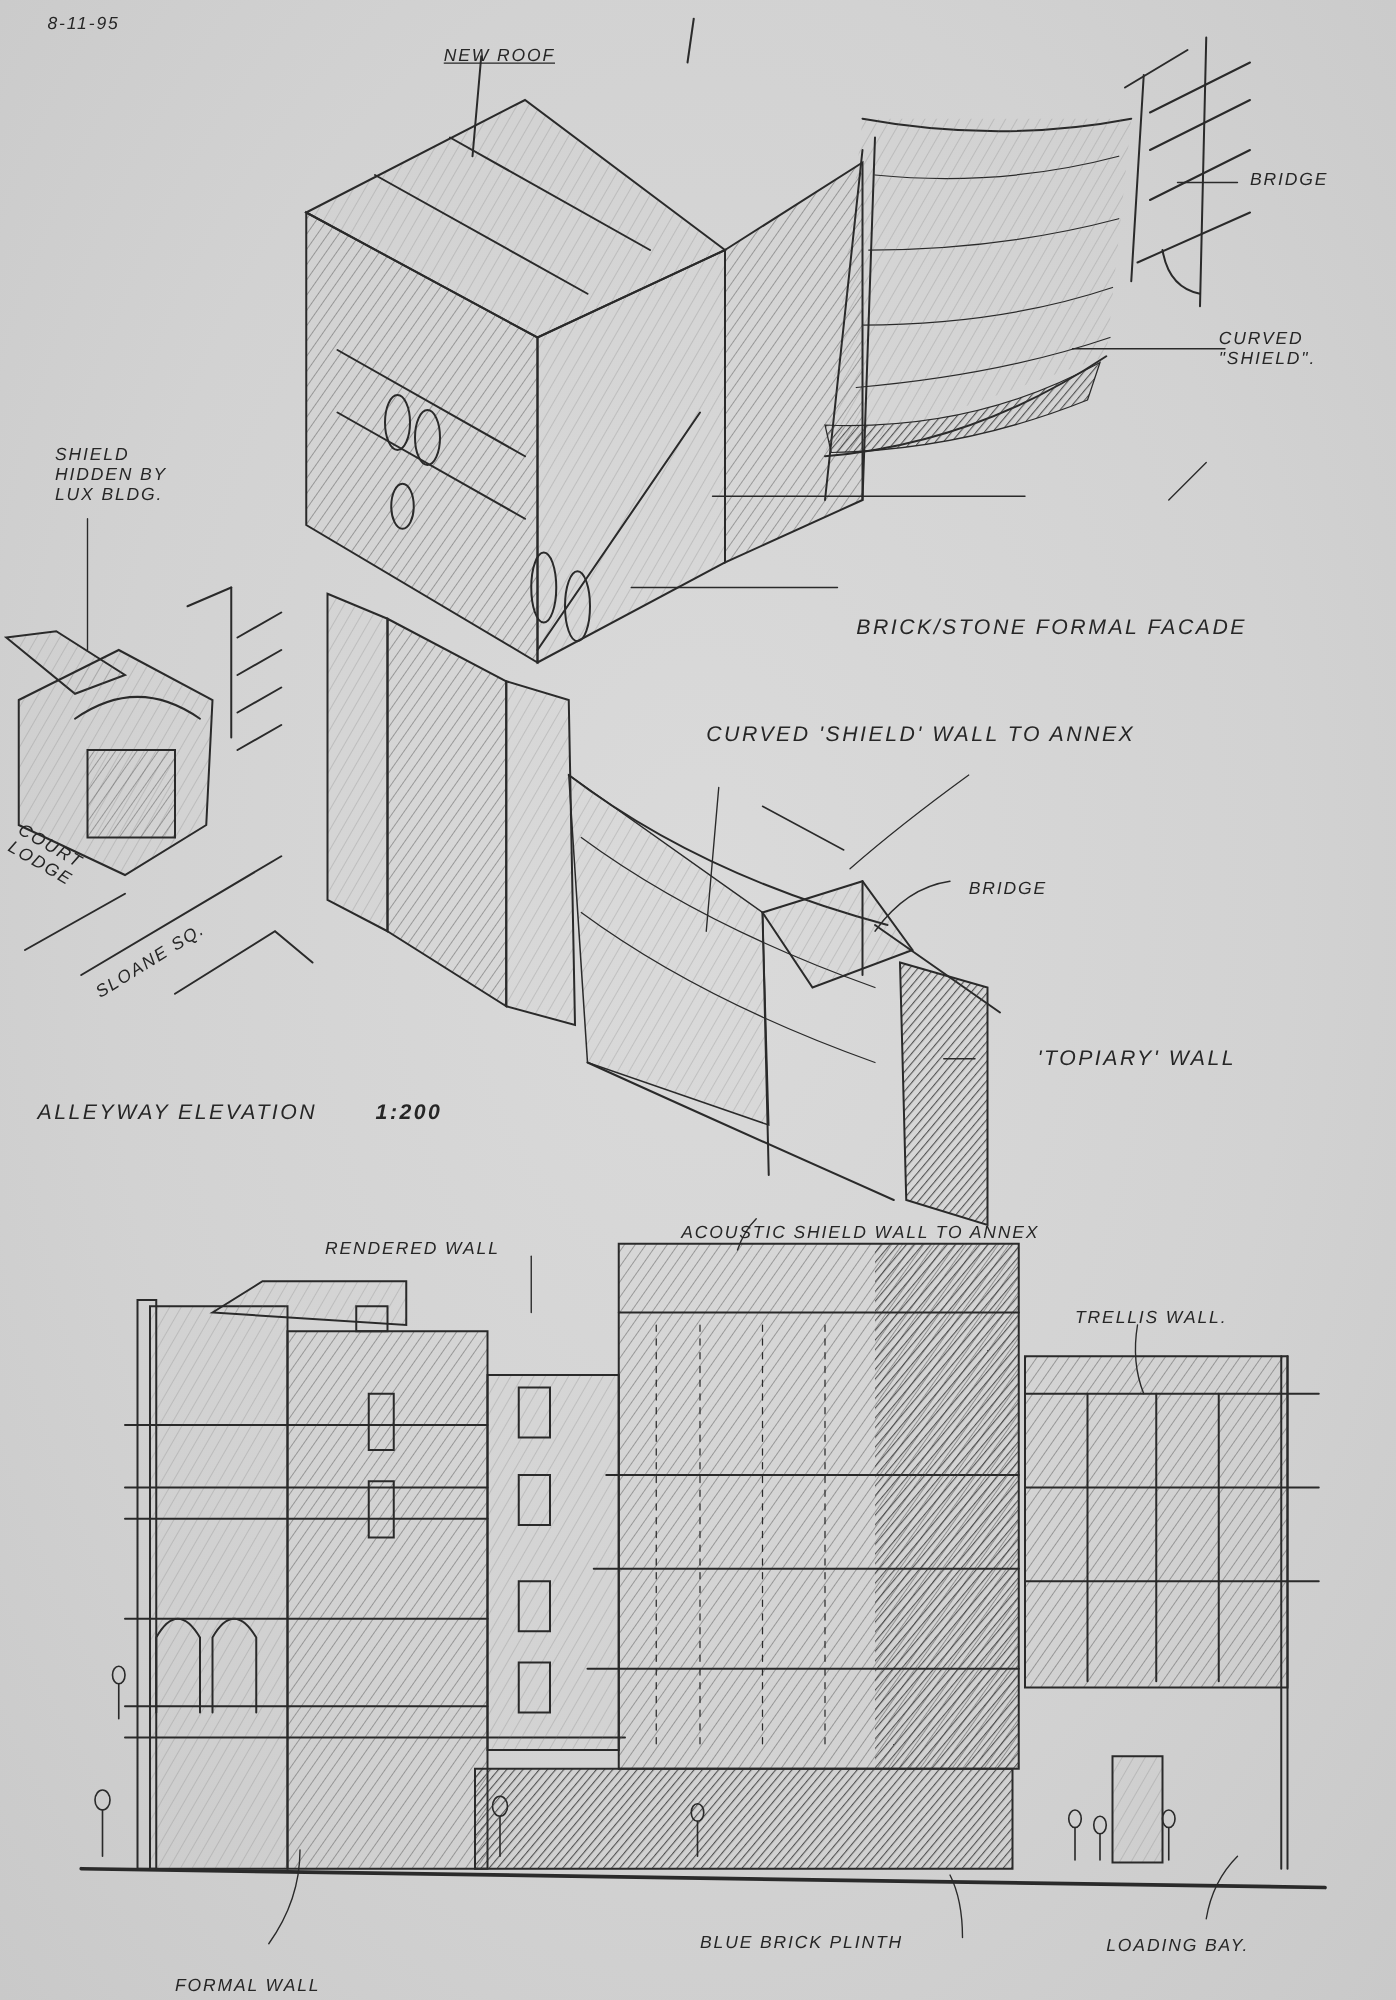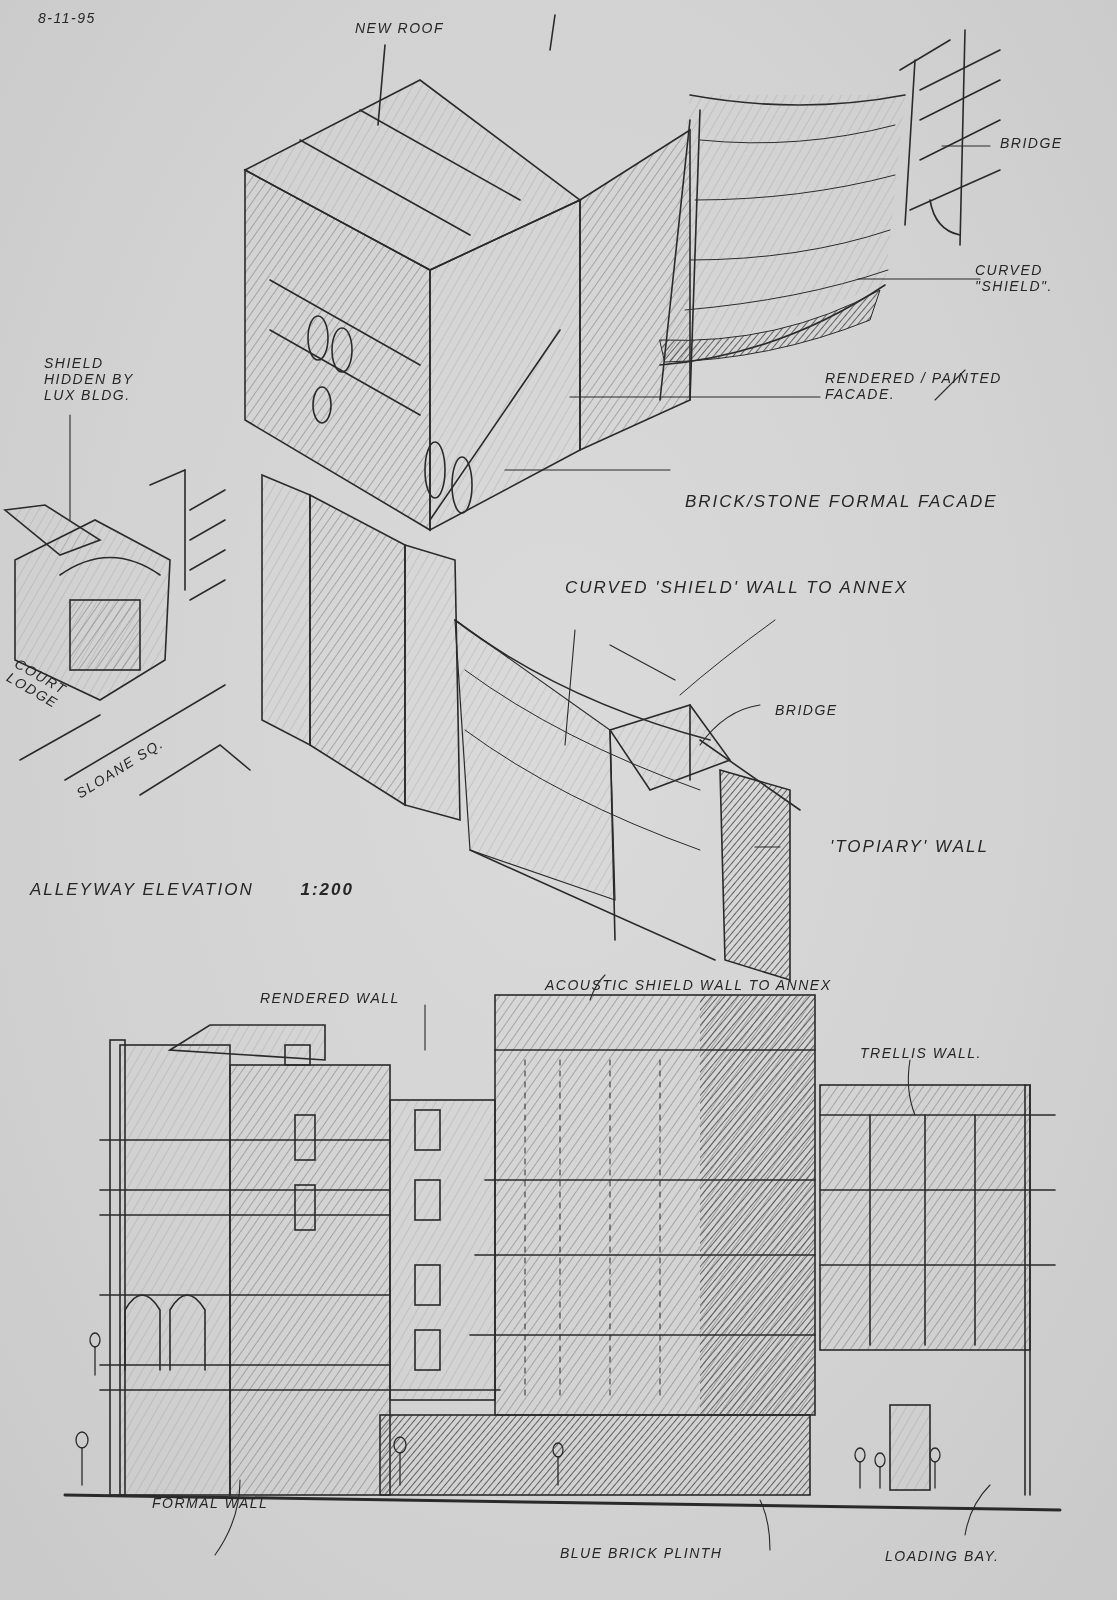--- a/index.html
+++ b/index.html
@@ -201,37 +201,36 @@
         <path d="M910,1060 Q905,1090 915,1115"></path>
         <path d="M215,1555 Q240,1520 240,1480"></path>
         <path d="M770,1550 Q770,1520 760,1500"></path>
         <path d="M965,1535 Q970,1505 990,1485"></path>
       </g>
     </g>
   </svg>
 
   <div class="note small" style="left:38px; top:10px;">8-11-95</div>
 
-  <div class="note small" style="left:355px; top:20px;">New Roof</div>
+  <div class="note small" style="left:355px; top:36px;text-decoration:underline;">New Roof</div>
   <div class="note small" style="left:1000px; top:135px;">Bridge</div>
   <div class="note small multi" style="left:975px; top:262px; width:120px;">Curved "Shield".</div>
-  <div class="note small multi" style="left:825px; top:370px; width:230px;">Rendered / Painted Facade.</div>
   <div class="note" style="left:685px; top:448px;margin-top:44px;">Brick/Stone Formal Facade</div>
   <div class="note small multi" style="left:32px; top:355px; width:125px;margin-left:12px;">Shield hidden by Lux Bldg.</div>
   <div class="note small multi" style="left:8px; top:668px; width:60px; transform:rotate(30deg);">Court Lodge</div>
   <div class="note small" style="left:70px; top:760px; transform:rotate(-32deg);">Sloane Sq.</div>
   <div class="note" style="left:565px; top:578px;">Curved 'Shield' Wall to Annex</div>
   <div class="note small" style="left:775px; top:702px;">Bridge</div>
   <div class="note" style="left:830px; top:837px;">'Topiary' Wall</div>
 
   <div class="note" style="left:30px; top:880px;">
     <span>Alleyway Elevation</span>
     <span style="margin-left:40px;font-weight:bold;">1:200</span>
   </div>
 
   <div class="note small" style="left:545px; top:977px;text-align:right;">Acoustic Shield Wall to Annex</div>
   <div class="note small" style="left:260px; top:990px;">Rendered Wall</div>
   <div class="note small" style="left:860px; top:1045px;">Trellis Wall.</div>
-  <div class="note small" style="left:140px; top:1495px;margin-left:12px;">Formal Wall</div>
+  <div class="note small" style="left:140px; top:1580px;">Formal Wall</div>
   <div class="note small" style="left:560px; top:1545px;text-align:center;">Blue Brick Plinth</div>
   <div class="note small" style="left:885px; top:1548px;">Loading Bay.</div>
 
 </div>
 
 </body></html>

